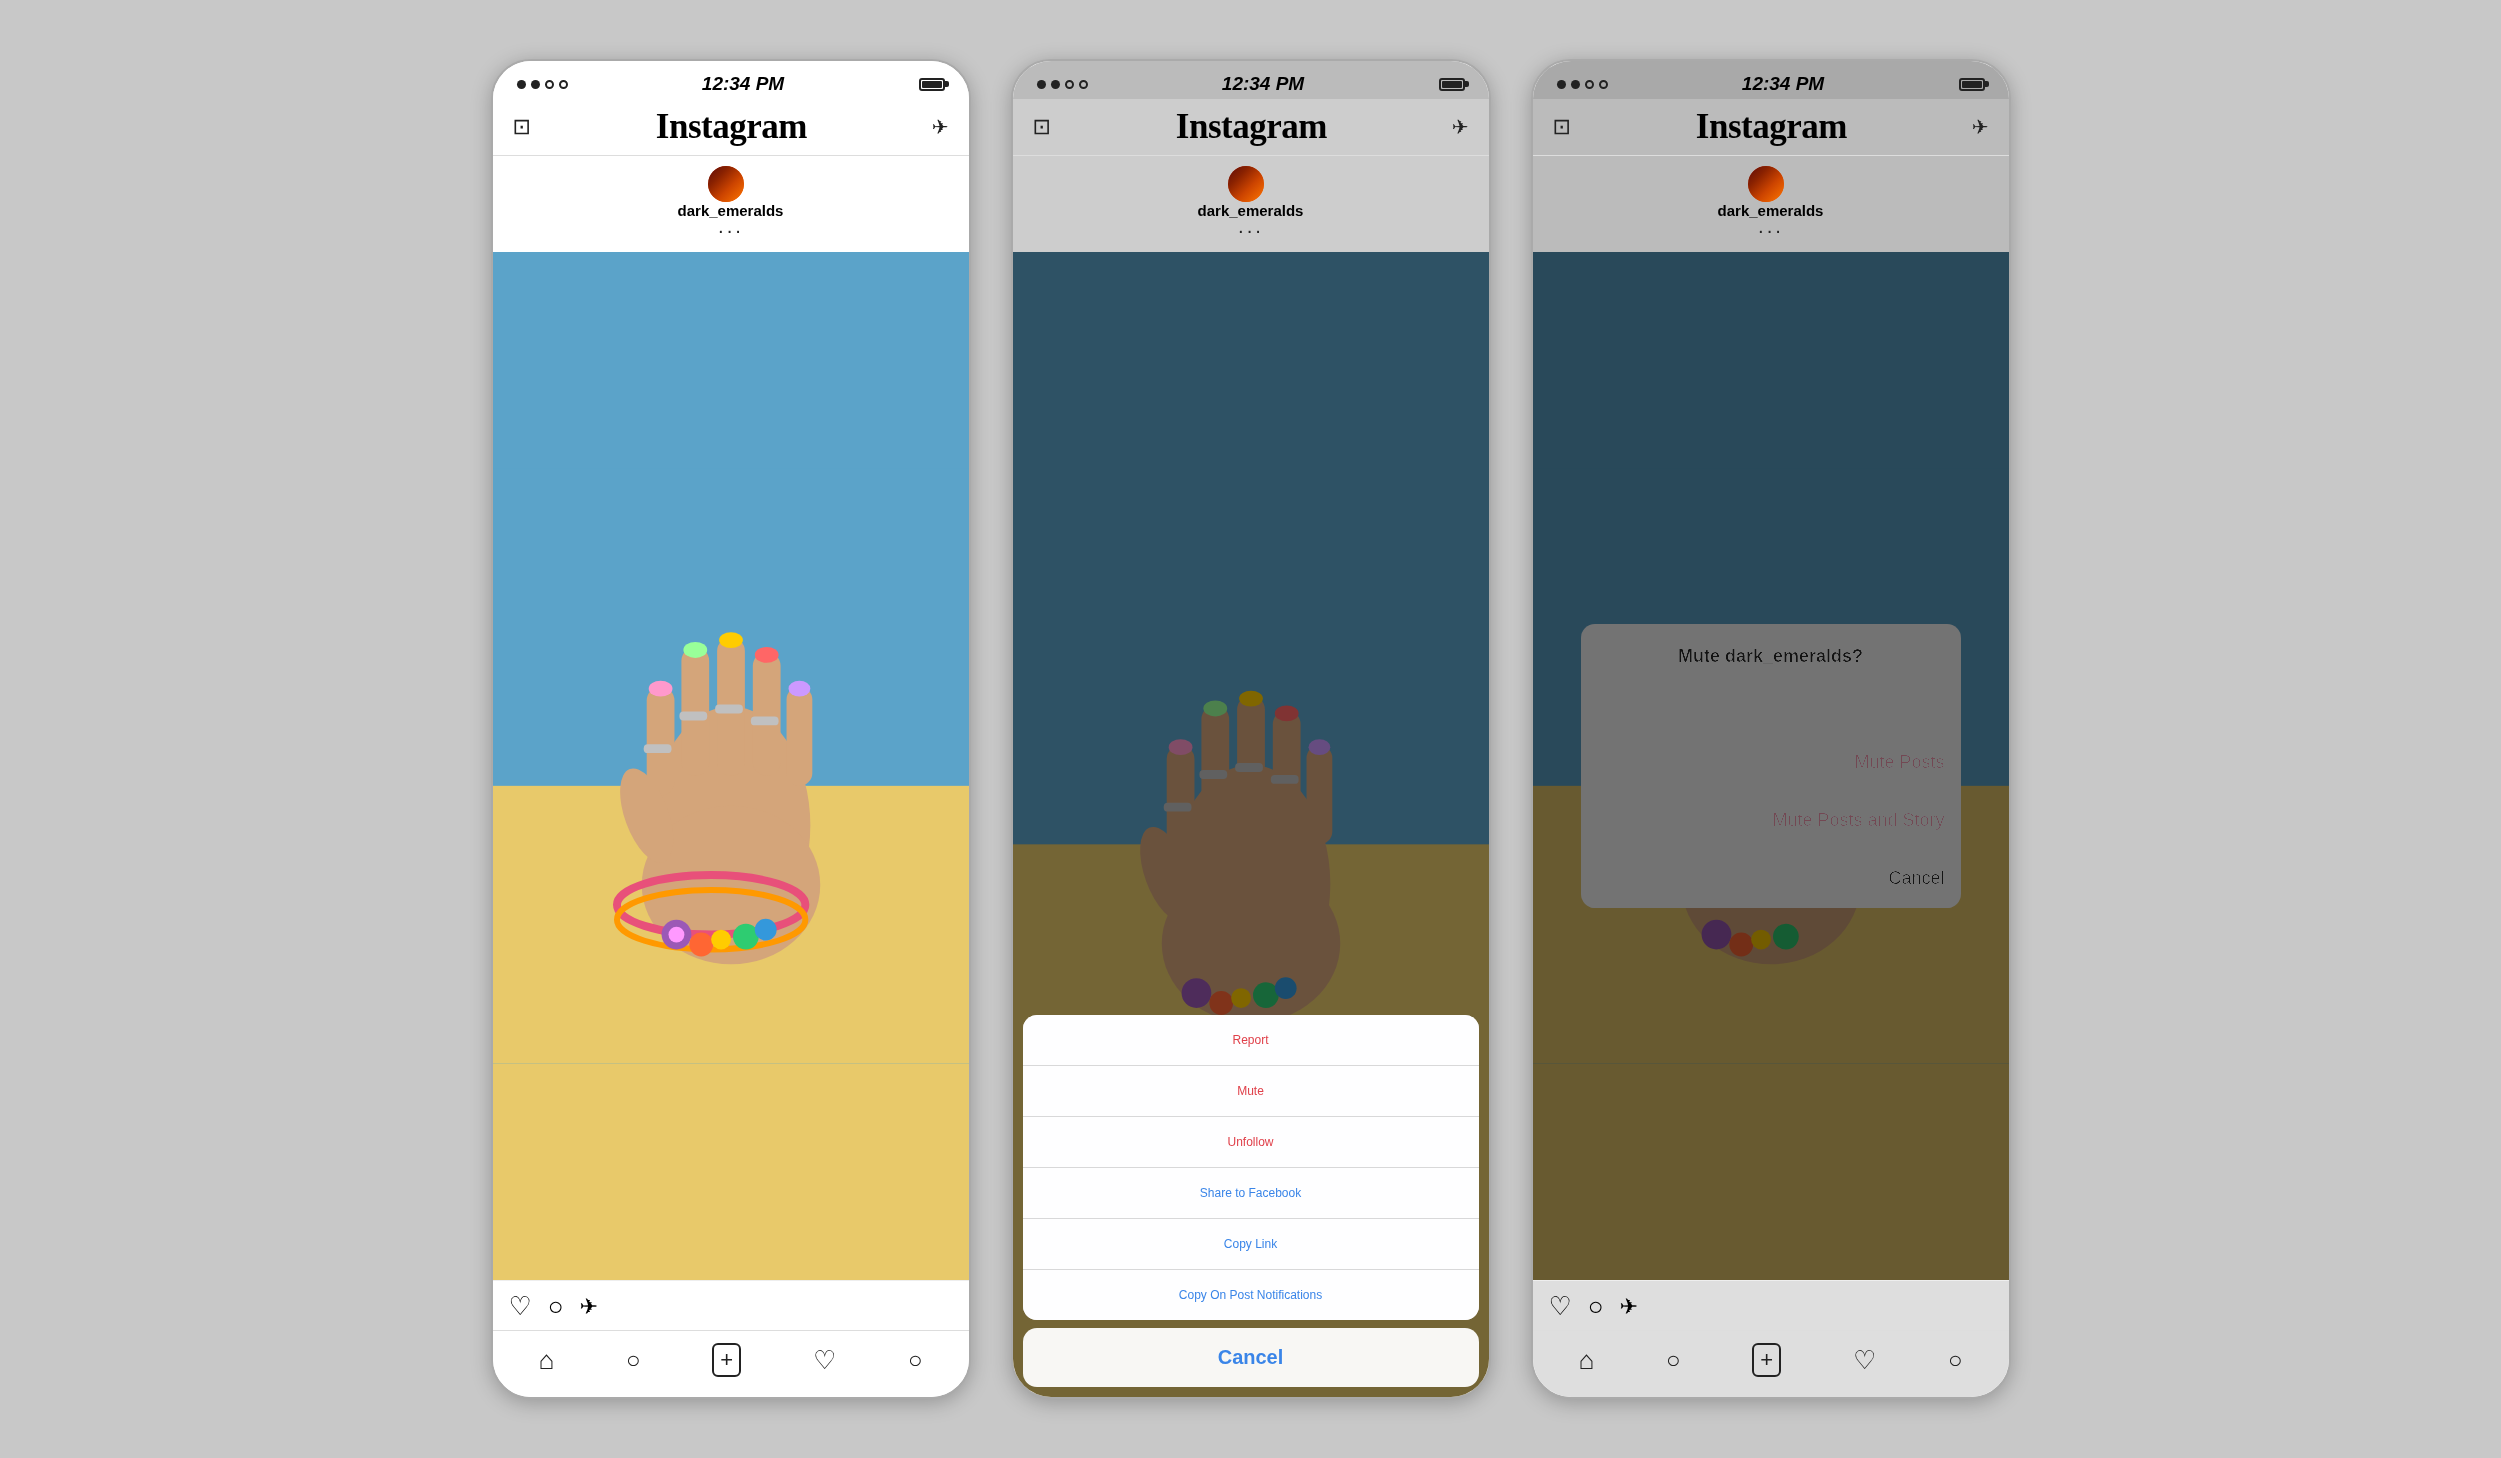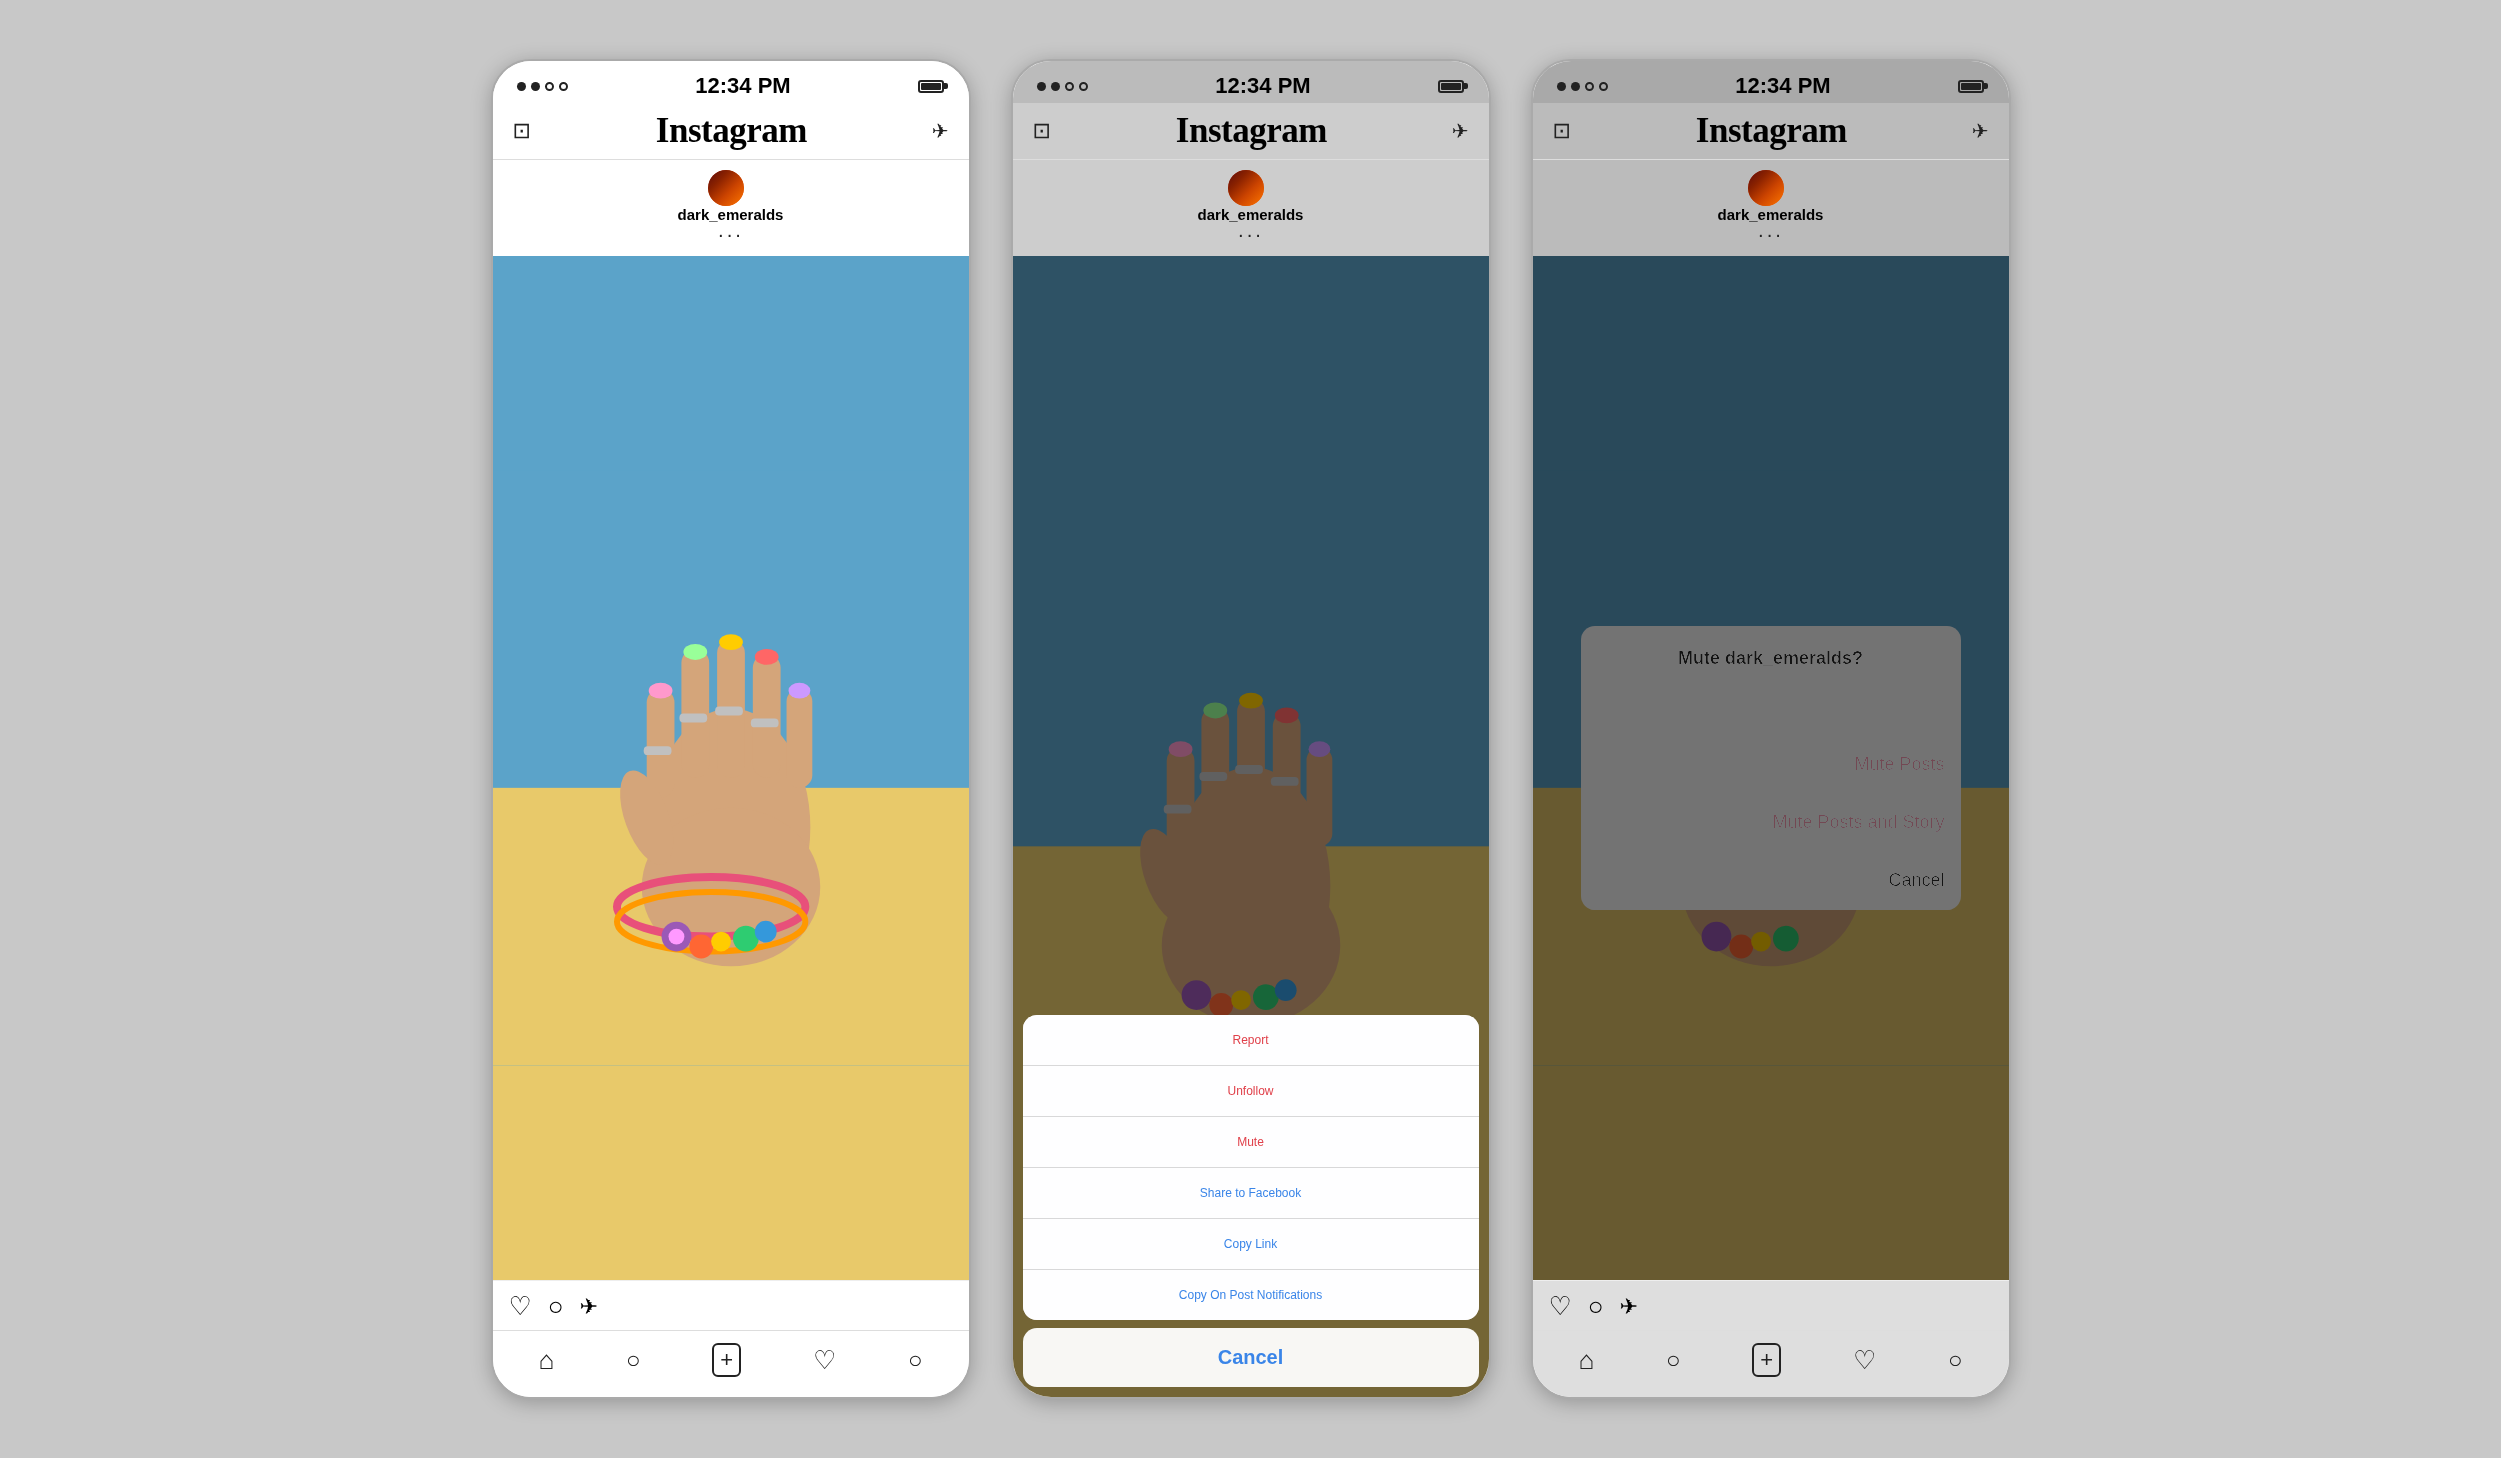--- a/index.html
+++ b/index.html
@@ -49,21 +49,21 @@
       font-size: 16px;
       font-weight: 600;
     }
 
     .status-bar-dots {
       display: flex; gap: 5px; align-items: center;
     }
     .dot { width: 9px; height: 9px; border-radius: 50%; background: #222; }
     .dot.empty { background: transparent; border: 2px solid #222; }
 
-    .status-bar-time { font-size: 22px; font-weight: 600; letter-spacing: 0; }
+    .status-bar-time { font-size: 19px; font-weight: 600; letter-spacing: 0; font-style: italic; }
 
     .status-bar-right { display: flex; align-items: center; gap: 6px; }
 
     .battery-icon {
       width: 26px; height: 13px; border: 2px solid #222; border-radius: 3px; position: relative;
       display: flex; align-items: center; padding: 1px;
     }
     .battery-icon::after {
       content: ''; position: absolute; right: -6px; top: 50%; transform: translateY(-50%);
       width: 4px; height: 6px; background: #222; border-radius: 0 2px 2px 0;
@@ -405,22 +405,22 @@
         <circle cx="210" cy="480" r="12" fill="#ff6633"></circle>
         <circle cx="230" cy="475" r="10" fill="#ffcc00"></circle>
         <circle cx="255" cy="472" r="13" fill="#2ecc71"></circle>
         <circle cx="275" cy="465" r="11" fill="#3498db"></circle>
       </svg>
     </div>
 
     <div class="action-sheet">
       <div class="action-sheet-menu">
         <div class="action-sheet-item red">Report</div>
+        <div class="action-sheet-item red">Mute</div>
         <div class="action-sheet-item red">Unfollow</div>
-        <div class="action-sheet-item red">Mute</div>
         <div class="action-sheet-item blue">Share to Facebook</div>
         <div class="action-sheet-item blue">Copy Link</div>
         <div class="action-sheet-item blue">Copy On Post Notifications</div>
       </div>
       <div class="action-sheet-cancel">Cancel</div>
     </div>
   </div>
 
   <div class="phone-frame overlay-phone">
 

